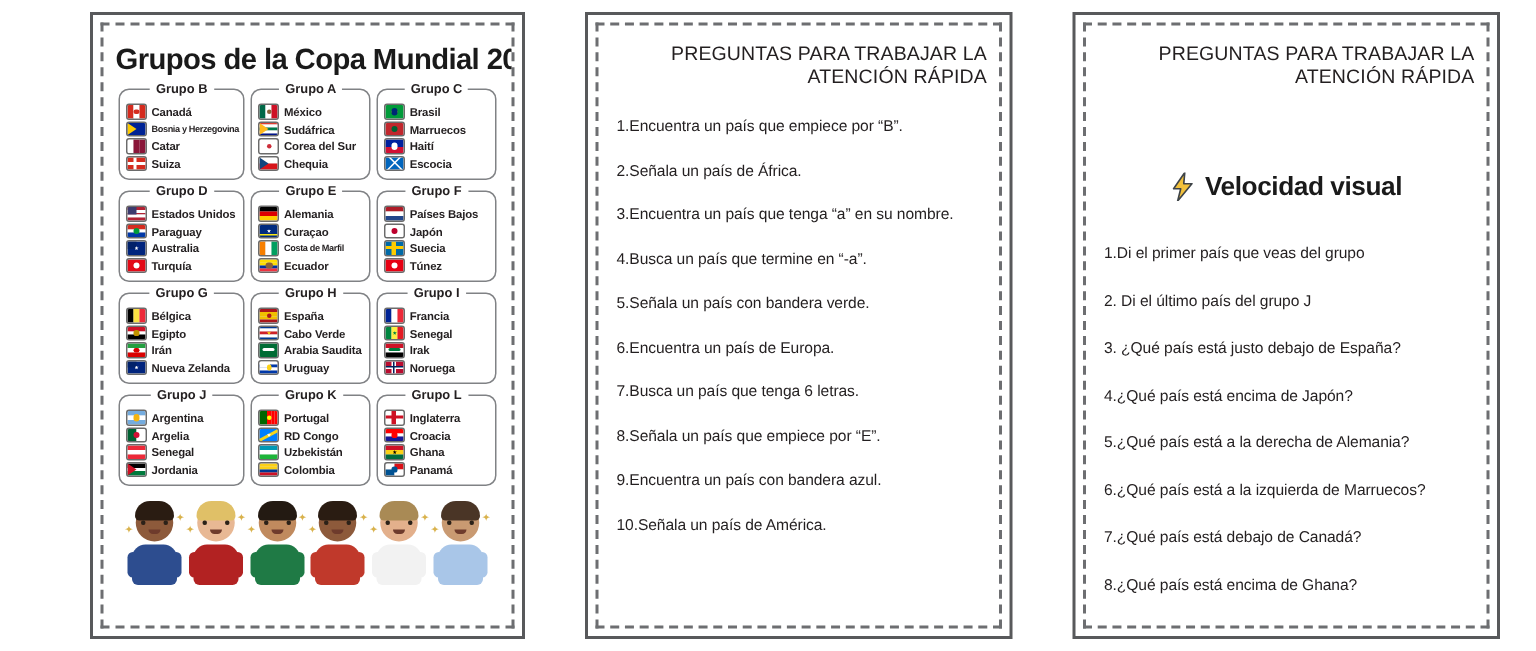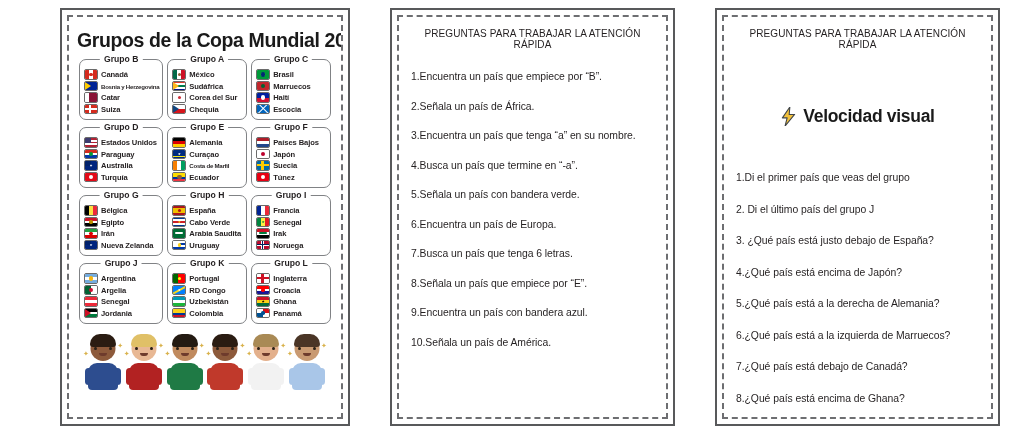--- a/index.html
+++ b/index.html
@@ -147,22 +147,22 @@
   .p-arm.l { left: 2px; } .p-arm.r { right: 2px; }
   .sparkle {
     position: absolute; color: #d9b24c; font-size: 7px; line-height: 7px;
   }
 
   
   #panel-busqueda { left: 390px; top: 8px; width: 285px; height: 418px; }
   #panel-velocidad { left: 715px; top: 8px; width: 285px; height: 418px; }
 
   .q-kicker {
-    text-align: center;
-    font-size: 10px;
+    text-align: right;
+    font-size: 13px;
     letter-spacing: 0.1px;
     color: #231f20;
     margin: 5px 0 0 0;
   }
   .q-title {
     display: flex;
     align-items: center;
     justify-content: center;
     gap: 6px;
     font-size: 17.5px;
@@ -171,21 +171,21 @@
     margin: 4px 0 0 0;
     letter-spacing: -0.3px;
   }
   #panel-velocidad .q-title { margin-top: 56px; }
   .q-list {
     list-style: none;
     margin: 0;
     padding: 0 4px;
   }
   #panel-busqueda .q-list { margin-top: 20px; }
-  #panel-velocidad .q-list { margin-top: 44px; }
+  #panel-velocidad .q-list { margin-top: 28px; }
   .q-item {
     font-size: 10.4px;
     color: #231f20;
     line-height: 14px;
     margin-bottom: 15.5px;
     letter-spacing: -0.05px;
   }
   #panel-velocidad .q-item { margin-bottom: 17.5px; }
 
   

